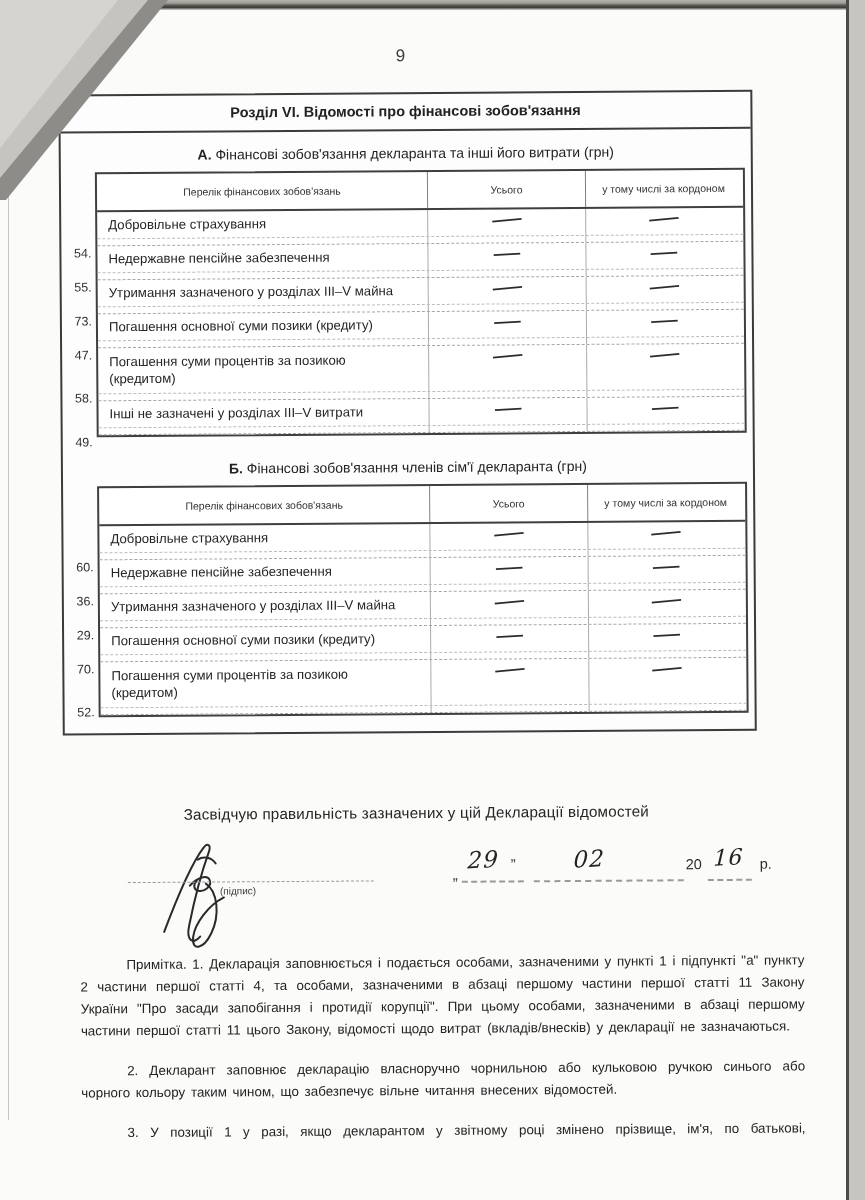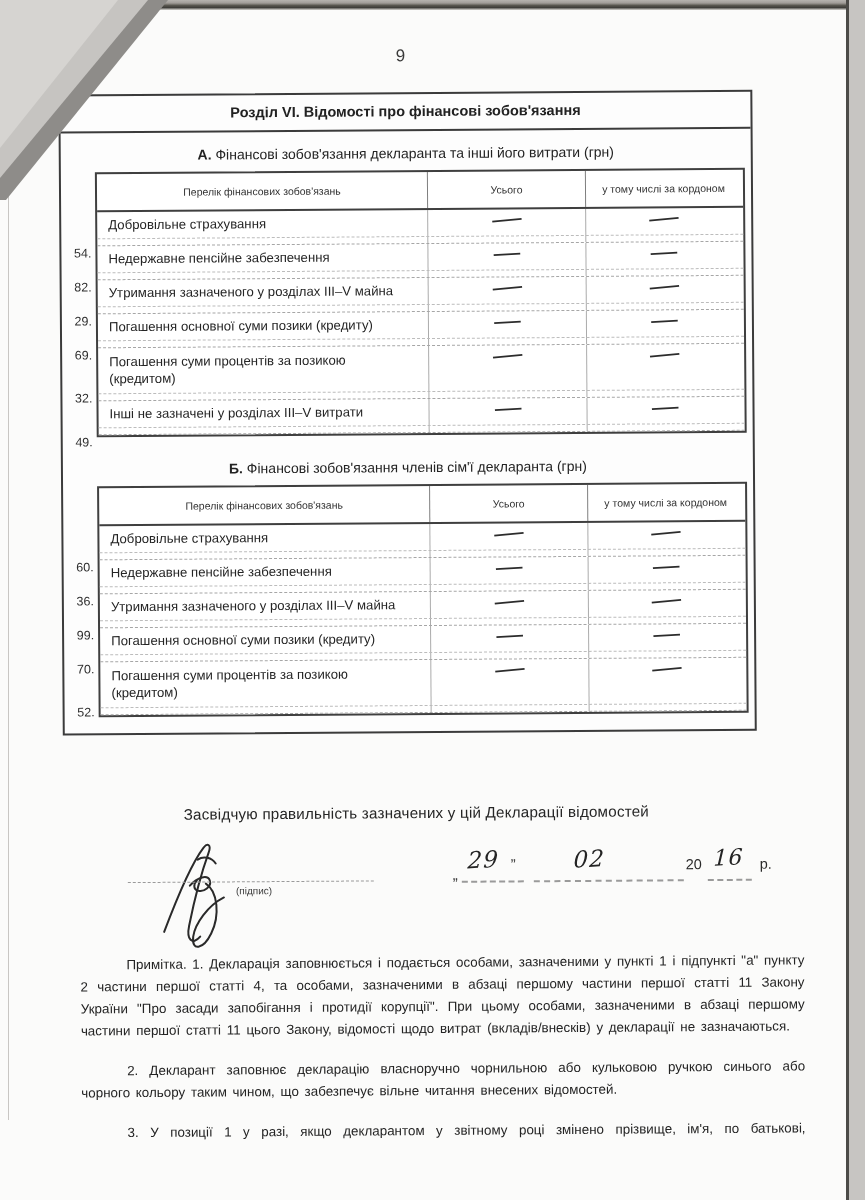--- a/index.html
+++ b/index.html
@@ -80,21 +80,21 @@
   .gap-between-tables{height:10px;}
   
   .certify{
     position:absolute;top:804px;left:20px;width:790px;text-align:center;
     font-size:15.2px;color:#262626;letter-spacing:.2px;
   }
   .sign-area{position:absolute;top:838px;left:0;width:865px;height:120px;}
   .signature-svg{position:absolute;left:148px;top:0;}
   .dotline{position:absolute;border-bottom:2px dashed #9a9a9a;height:0;}
   .sig-line{left:126px;top:42px;width:246px;border-bottom-width:1.5px;}
-  .sig-caption{position:absolute;left:218px;top:46px;font-size:10px;color:#3c3c3c;margin-left:16px;}
+  .sig-caption{position:absolute;left:218px;top:46px;font-size:10px;color:#3c3c3c;}
   .day-line{left:460px;top:43px;width:62px;}
   .month-line{left:532px;top:43px;width:150px;}
   .year-line{left:706px;top:43px;width:44px;}
   .q{position:absolute;font-size:15px;color:#2d2d2d;}
   .q-open{left:451px;top:28px;}
   .q-close{left:509px;top:18px;}
   .hw{
     position:absolute;font-family:"DejaVu Serif",serif;font-style:italic;
     font-size:23px;color:#242424;transform:rotate(-3deg) skewX(-6deg);letter-spacing:1px;
   }
@@ -143,51 +143,51 @@
         <div class="rnum">54.</div>
         <div class="rlabel">Добровільне страхування</div>
         <div class="rcell">
             <span class="hw-dash">—</span>
           </div>
         <div class="rcell">
             <span class="hw-dash">—</span>
           </div>
       </div>
       <div class="trow">
-        <div class="rnum">82.</div>
+        <div class="rnum">55.</div>
         <div class="rlabel">Недержавне пенсійне забезпечення</div>
         <div class="rcell">
             <span class="hw-dash">—</span>
           </div>
         <div class="rcell">
             <span class="hw-dash">—</span>
           </div>
       </div>
       <div class="trow">
-        <div class="rnum">29.</div>
+        <div class="rnum">73.</div>
         <div class="rlabel">Утримання зазначеного у розділах III–V майна</div>
         <div class="rcell">
             <span class="hw-dash">—</span>
           </div>
         <div class="rcell">
             <span class="hw-dash">—</span>
           </div>
       </div>
       <div class="trow">
-        <div class="rnum">69.</div>
+        <div class="rnum">47.</div>
         <div class="rlabel">Погашення основної суми позики (кредиту)</div>
         <div class="rcell">
             <span class="hw-dash">—</span>
           </div>
         <div class="rcell">
             <span class="hw-dash">—</span>
           </div>
       </div>
       <div class="trow tall">
-        <div class="rnum">32.</div>
+        <div class="rnum">58.</div>
         <div class="rlabel">Погашення суми процентів за позикою
 (кредитом)</div>
         <div class="rcell">
             <span class="hw-dash">—</span>
           </div>
         <div class="rcell">
             <span class="hw-dash">—</span>
           </div>
       </div>
       <div class="trow">
@@ -229,21 +229,21 @@
         <div class="rnum">36.</div>
         <div class="rlabel">Недержавне пенсійне забезпечення</div>
         <div class="rcell">
             <span class="hw-dash">—</span>
           </div>
         <div class="rcell">
             <span class="hw-dash">—</span>
           </div>
       </div>
       <div class="trow">
-        <div class="rnum">99.</div>
+        <div class="rnum">29.</div>
         <div class="rlabel">Утримання зазначеного у розділах III–V майна</div>
         <div class="rcell">
             <span class="hw-dash">—</span>
           </div>
         <div class="rcell">
             <span class="hw-dash">—</span>
           </div>
       </div>
       <div class="trow">
         <div class="rnum">70.</div>

